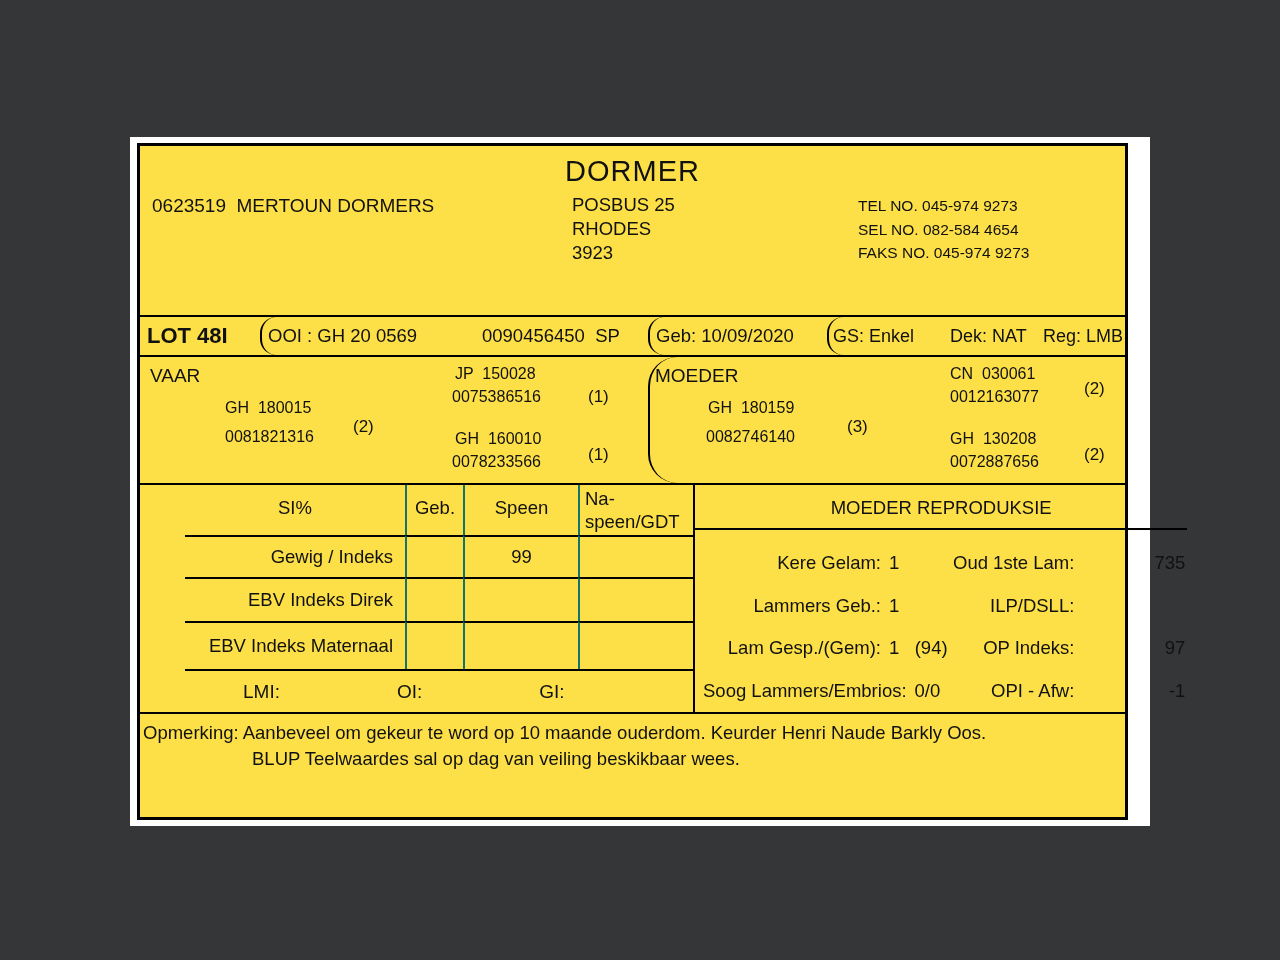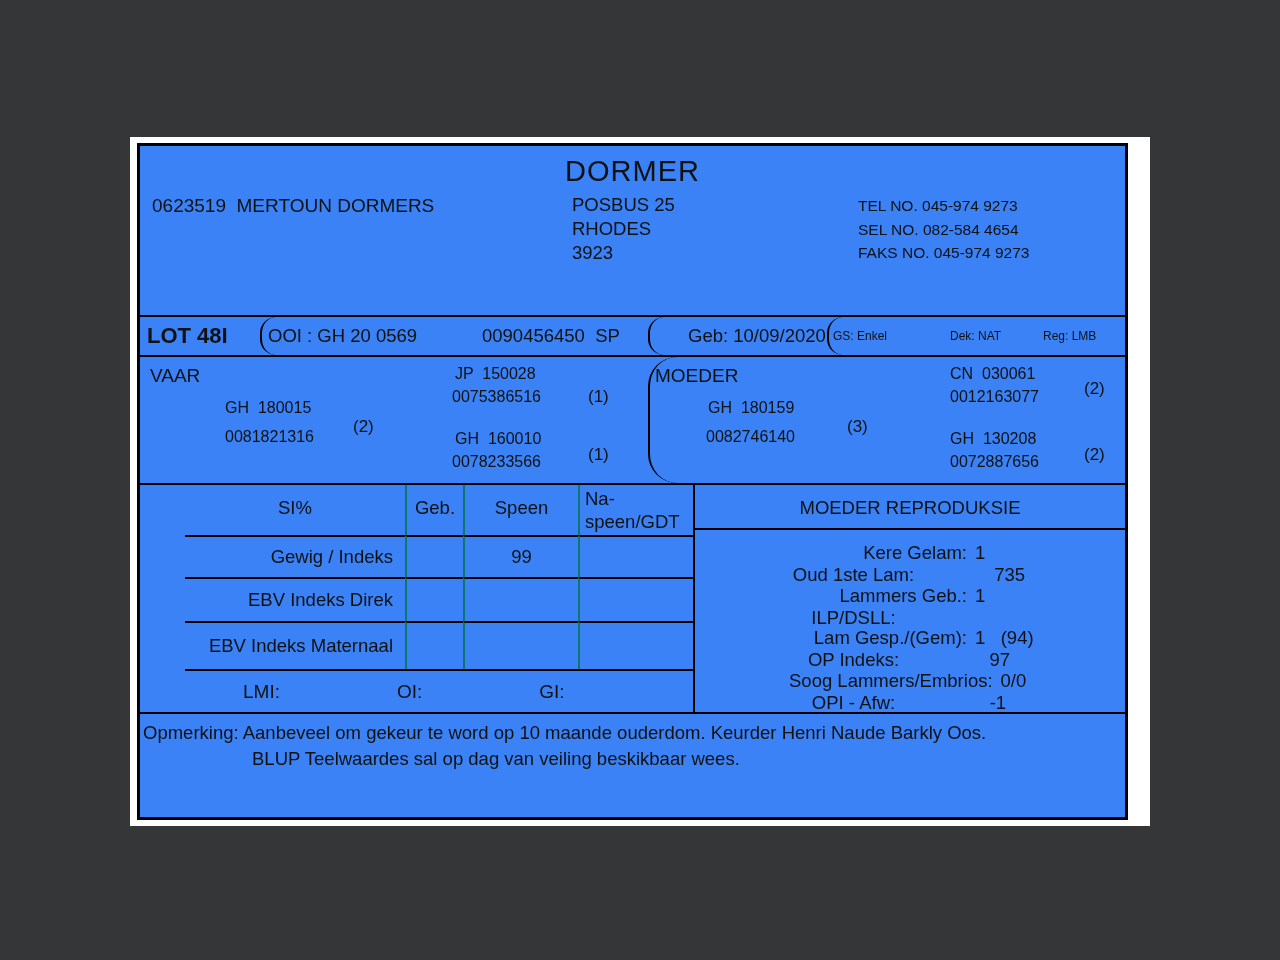--- a/index.html
+++ b/index.html
@@ -1,40 +1,40 @@
 <!DOCTYPE html>
 <html><head>
 <meta charset="utf-8">
 <style>
   html,body{margin:0;padding:0;background:#353637;}
   .stage{position:relative;width:1280px;height:960px;background:#353637;overflow:hidden;
          font-family:"Liberation Sans", sans-serif;color:#111;}
   .page{position:absolute;left:130px;top:137px;width:1020px;height:689px;background:#fff;}
   .doc{position:absolute;left:7px;top:6px;width:991px;height:677px;border:3px solid #000;
-       box-sizing:border-box;display:flex;flex-direction:column;background:#3b82f6;}
+       box-sizing:border-box;display:flex;flex-direction:column;background:#fde047;}
 
   
   .hdr{height:169px;position:relative;flex:none;}
   .hdr .title{text-align:center;padding-top:9px;font-size:29px;letter-spacing:1px;}
   .hdr .breeder{position:absolute;left:12px;top:49px;font-size:19px;white-space:pre;}
   .hdr .addr{position:absolute;left:432px;top:47px;font-size:18.5px;line-height:24px;}
   .hdr .contacts{position:absolute;left:718px;top:48px;font-size:15.5px;line-height:23.5px;}
 
   
   .lotrow{height:40px;border-top:2px solid #000;display:flex;flex:none;box-sizing:border-box;}
   .lotrow .cell{position:relative;display:flex;align-items:center;box-sizing:border-box;}
   .lotrow .bl{border-left:2px solid #000;border-radius:16px;}
   .c-lot{width:120px;}
   .c-lot .lotno{font-weight:bold;font-size:22px;margin-left:7px;white-space:pre;}
   .c-ooi{width:388px;font-size:18.5px;}
   .c-ooi .animal{margin-left:6px;white-space:pre;}
   .c-ooi .regno{position:absolute;left:220px;top:50%;transform:translateY(-50%);white-space:pre;}
-  .c-geb{width:179px;font-size:18.5px;padding-left:32px;}
+  .c-geb{width:179px;font-size:18.5px;}
   .c-geb span{margin-left:6px;white-space:pre;}
-  .c-gs{flex:1;font-size:12px;}
+  .c-gs{flex:1;font-size:18px;}
   .c-gs span{position:absolute;top:50%;transform:translateY(-50%);white-space:pre;}
   .c-gs .gs{left:4px;} .c-gs .dek{left:121px;} .c-gs .reg{left:214px;}
 
   
   .ped{height:128px;border-top:2px solid #000;display:flex;flex:none;box-sizing:border-box;}
   .ped-cell{position:relative;box-sizing:border-box;}
   .ped .vaar{width:508px;}
   .ped .moeder{flex:1;border-left:2px solid #000;border-radius:29px;}
   .ped-cell span{position:absolute;white-space:pre;font-size:16px;}
   .ped-cell .plab{font-size:19px;}
@@ -50,21 +50,21 @@
   .sitable .hc{align-items:flex-start;padding-top:12px;}
   .sitable .h4{justify-content:flex-start;align-items:flex-start;padding:2px 8px 0 5px;line-height:23px;}
   .sitable .rowlab{justify-content:flex-end;padding-right:12px;white-space:pre;}
   .lmirow{height:45px;border-top:2px solid #000;display:flex;align-items:center;font-size:19px;box-sizing:border-box;}
   .lmirow .lmi{margin-left:58px;} .lmirow .oi{margin-left:117px;} .lmirow .gi{margin-left:117px;}
 
   .mright{flex:1;border-left:2px solid #000;display:flex;flex-direction:column;box-sizing:border-box;}
   .rtitle{height:47px;border-bottom:2px solid #000;box-sizing:border-box;text-align:center;
           padding-top:12px;font-size:18.5px;}
   .rrows{padding-top:12px;}
-  .rrow{height:42.5px;display:flex;align-items:center;font-size:18.5px;flex-direction:column;}
+  .rrow{height:42.5px;display:flex;align-items:center;font-size:18.5px;}
   .rl{flex:none;width:258px;display:flex;}
   .rl .lab{width:186px;text-align:right;white-space:pre;}
   .rl .val{padding-left:8px;white-space:pre;}
   .rrow.long .rl{width:auto;min-width:258px;}
   .rrow.long .rl .lab{width:auto;text-align:left;padding-left:8px;}
   .rr{flex:1;display:flex;gap:31px;}
   .rr .lab{flex:1;text-align:right;white-space:pre;}
   .rr .val{width:80px;text-align:right;padding-right:2px;white-space:pre;}
 
   

